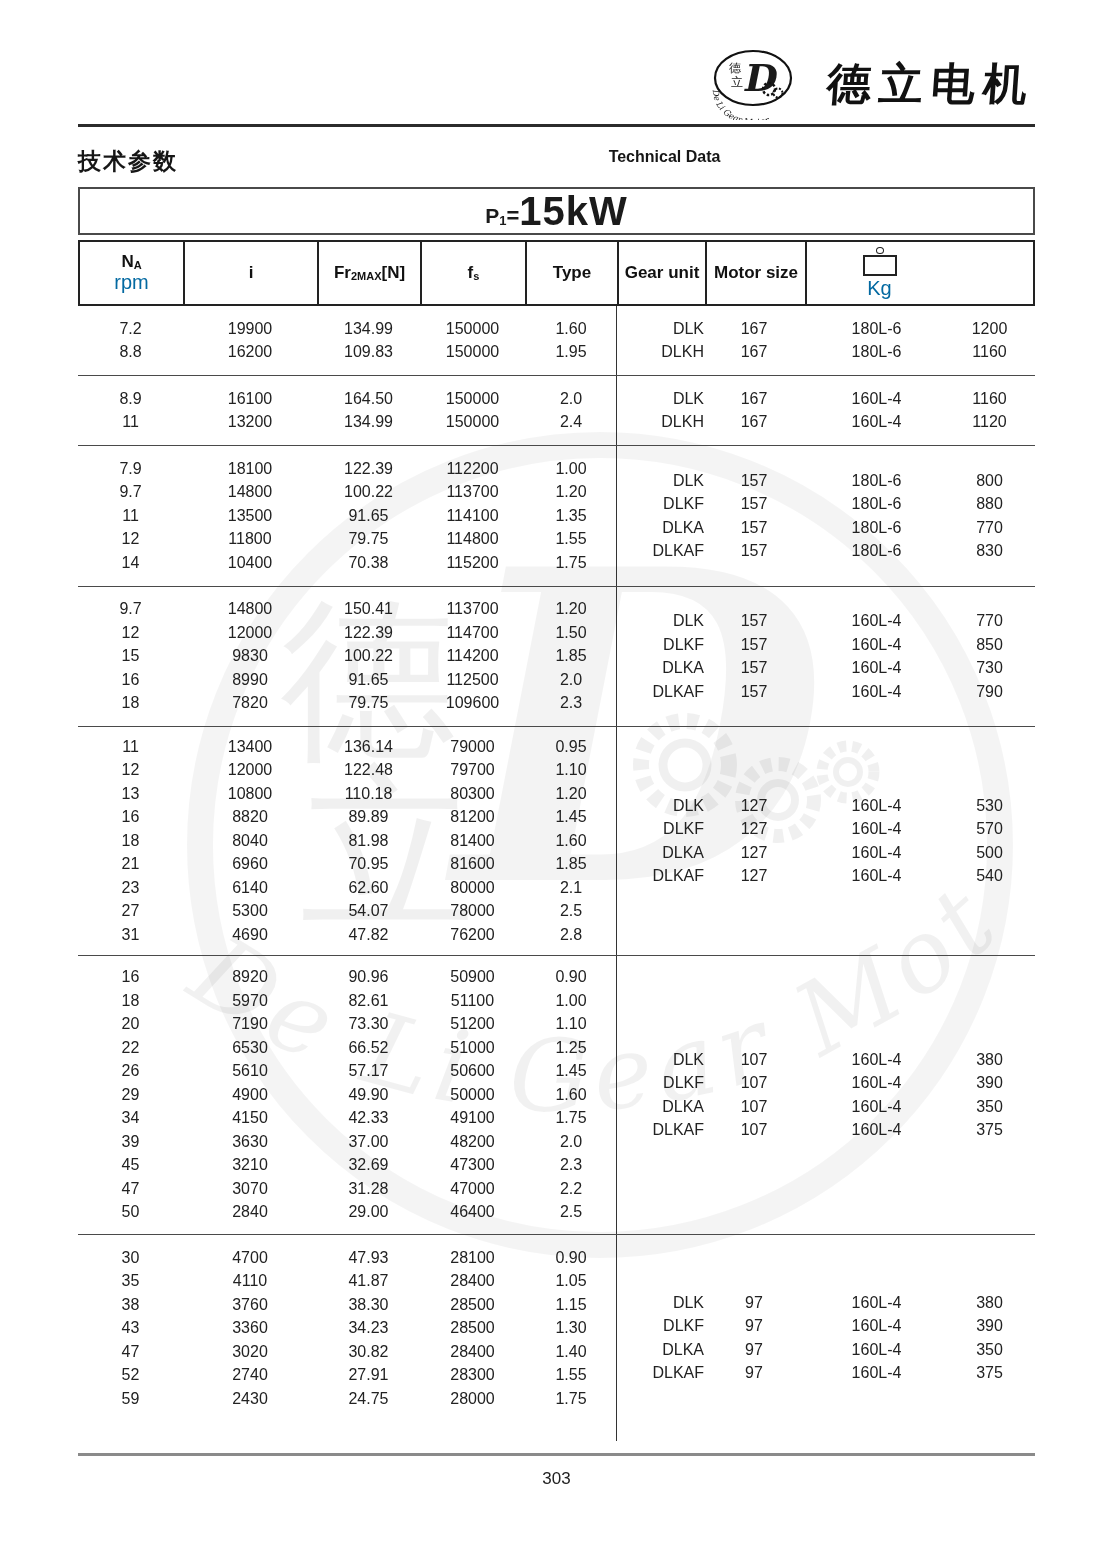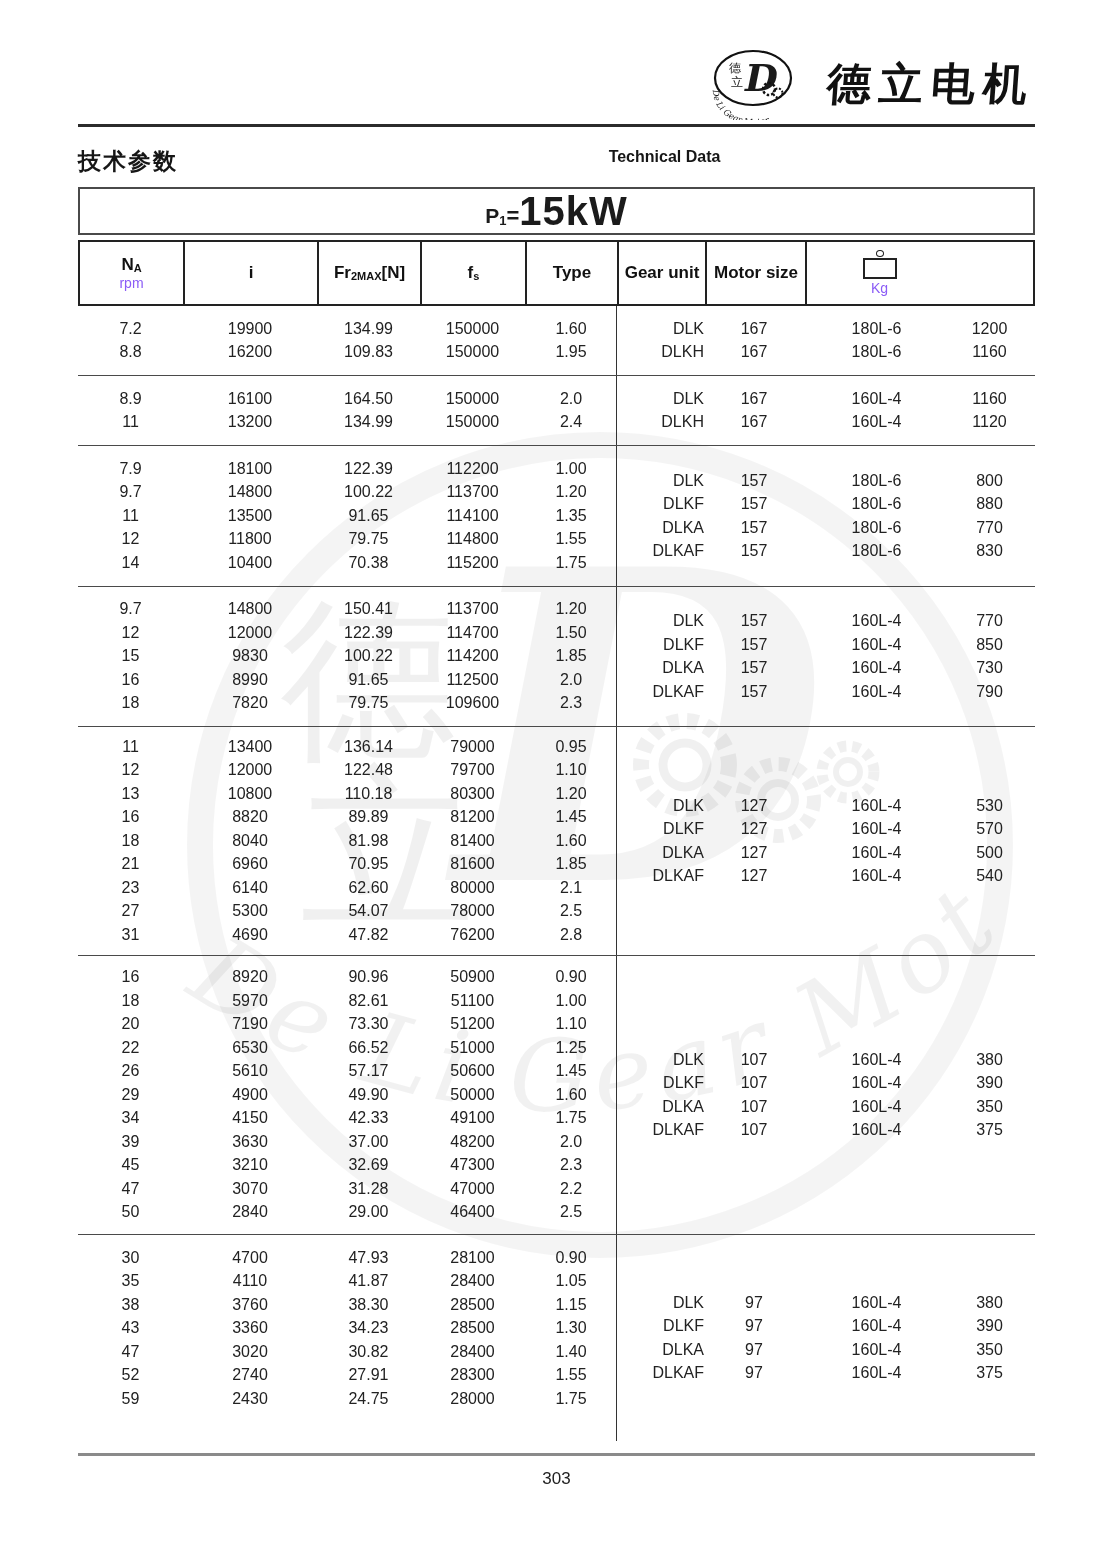--- a/index.html
+++ b/index.html
@@ -46,21 +46,21 @@
   .dtable{margin-top:5px;}
   .thead{
     display:grid;
     grid-template-columns:105px 134px 103px 105px 92px 88px 100px 145px 81px;
     border:2px solid #222;height:62px;box-sizing:content-box;
   }
   .hc{border-right:2px solid #222;display:flex;flex-direction:column;align-items:center;justify-content:center;line-height:1.15;}
   .hc:last-child{border-right:none;}
   .hmain{font-size:17px;font-weight:bold;color:#111;}
   .hmain .sub{font-size:11px;font-weight:bold;vertical-align:-2px;}
-  .hunit{font-size:14px;color:#8b5cf6;}
+  .hunit{font-size:20px;color:#0369a1;}
   .weight-icon{width:34px;height:29px;display:flex;flex-direction:column;align-items:center;margin-bottom:1px;}
   .weight-icon .knob{width:6px;height:6px;border:1.5px solid #222;border-radius:50%;background:#fff;}
   .weight-icon .body{width:30px;height:18px;border:2px solid #222;margin-top:1px;background:#fff;}
 
   
   .group{display:flex;border-bottom:1.5px solid #4a4a4a;}
   .group:last-child{border-bottom:none;}
   .g-left{
     width:539px;box-sizing:border-box;border-right:1.5px solid #333;
     display:flex;flex-direction:column;justify-content:center;padding:11px 0;

